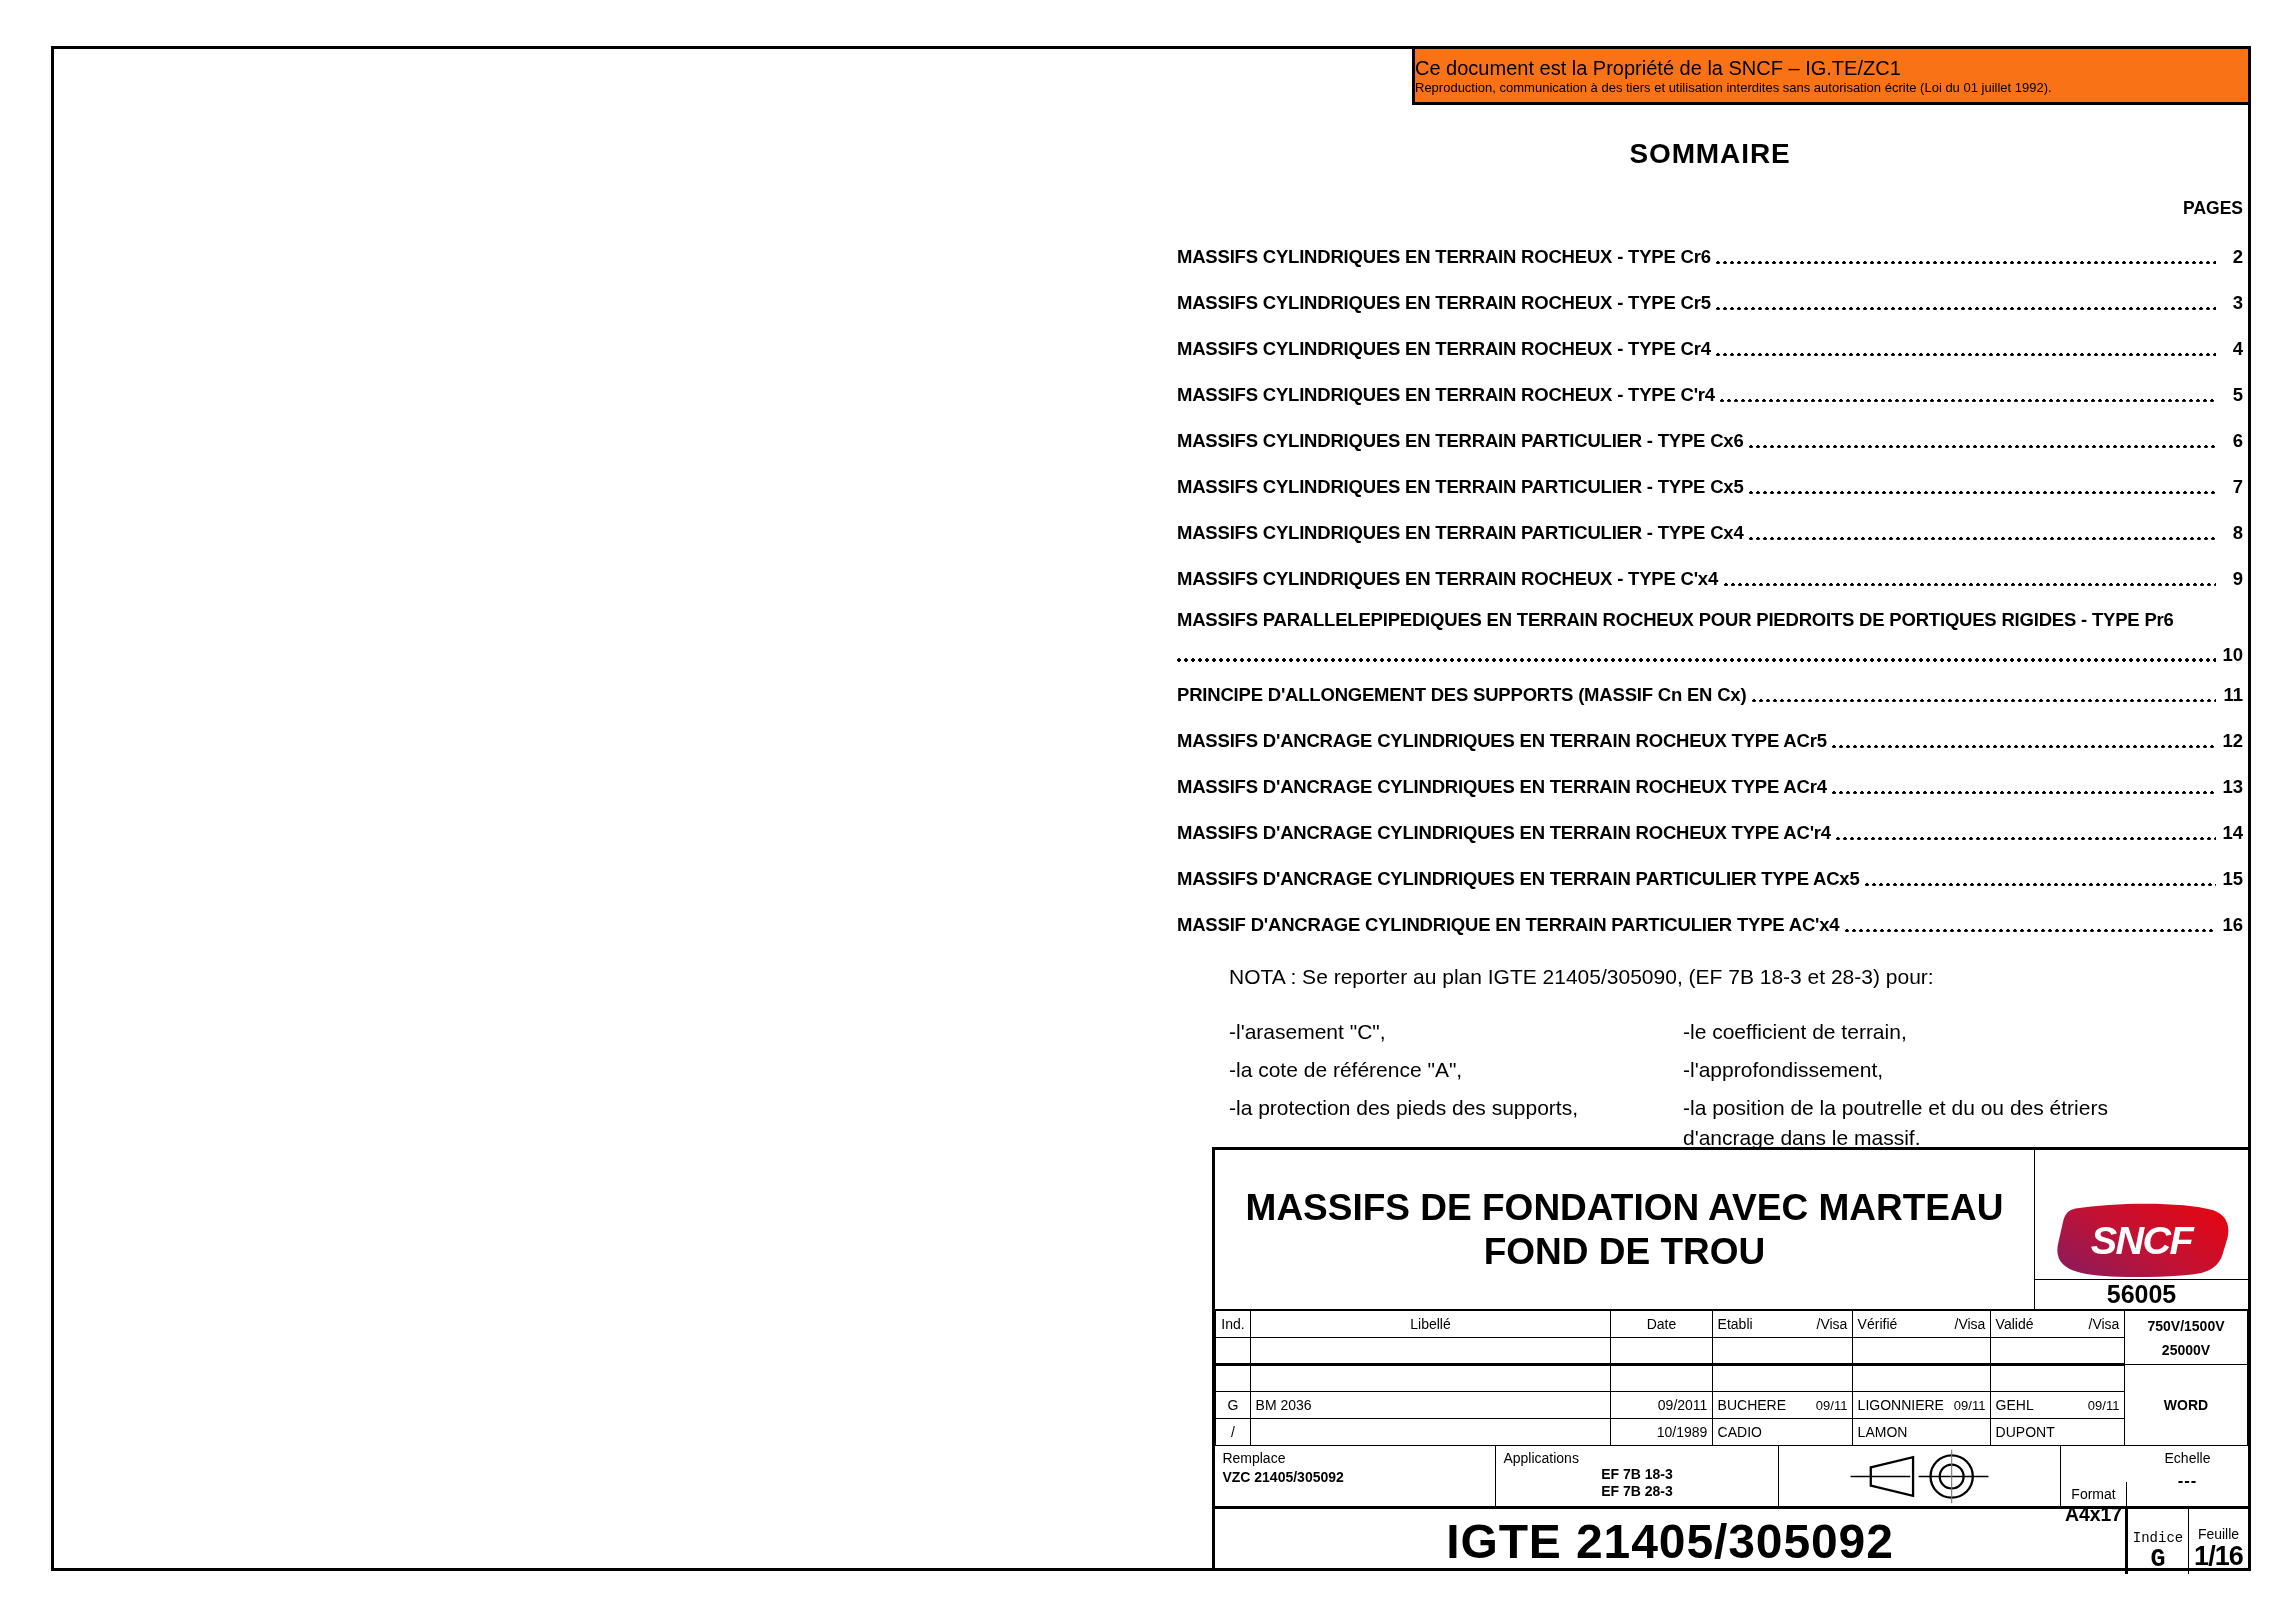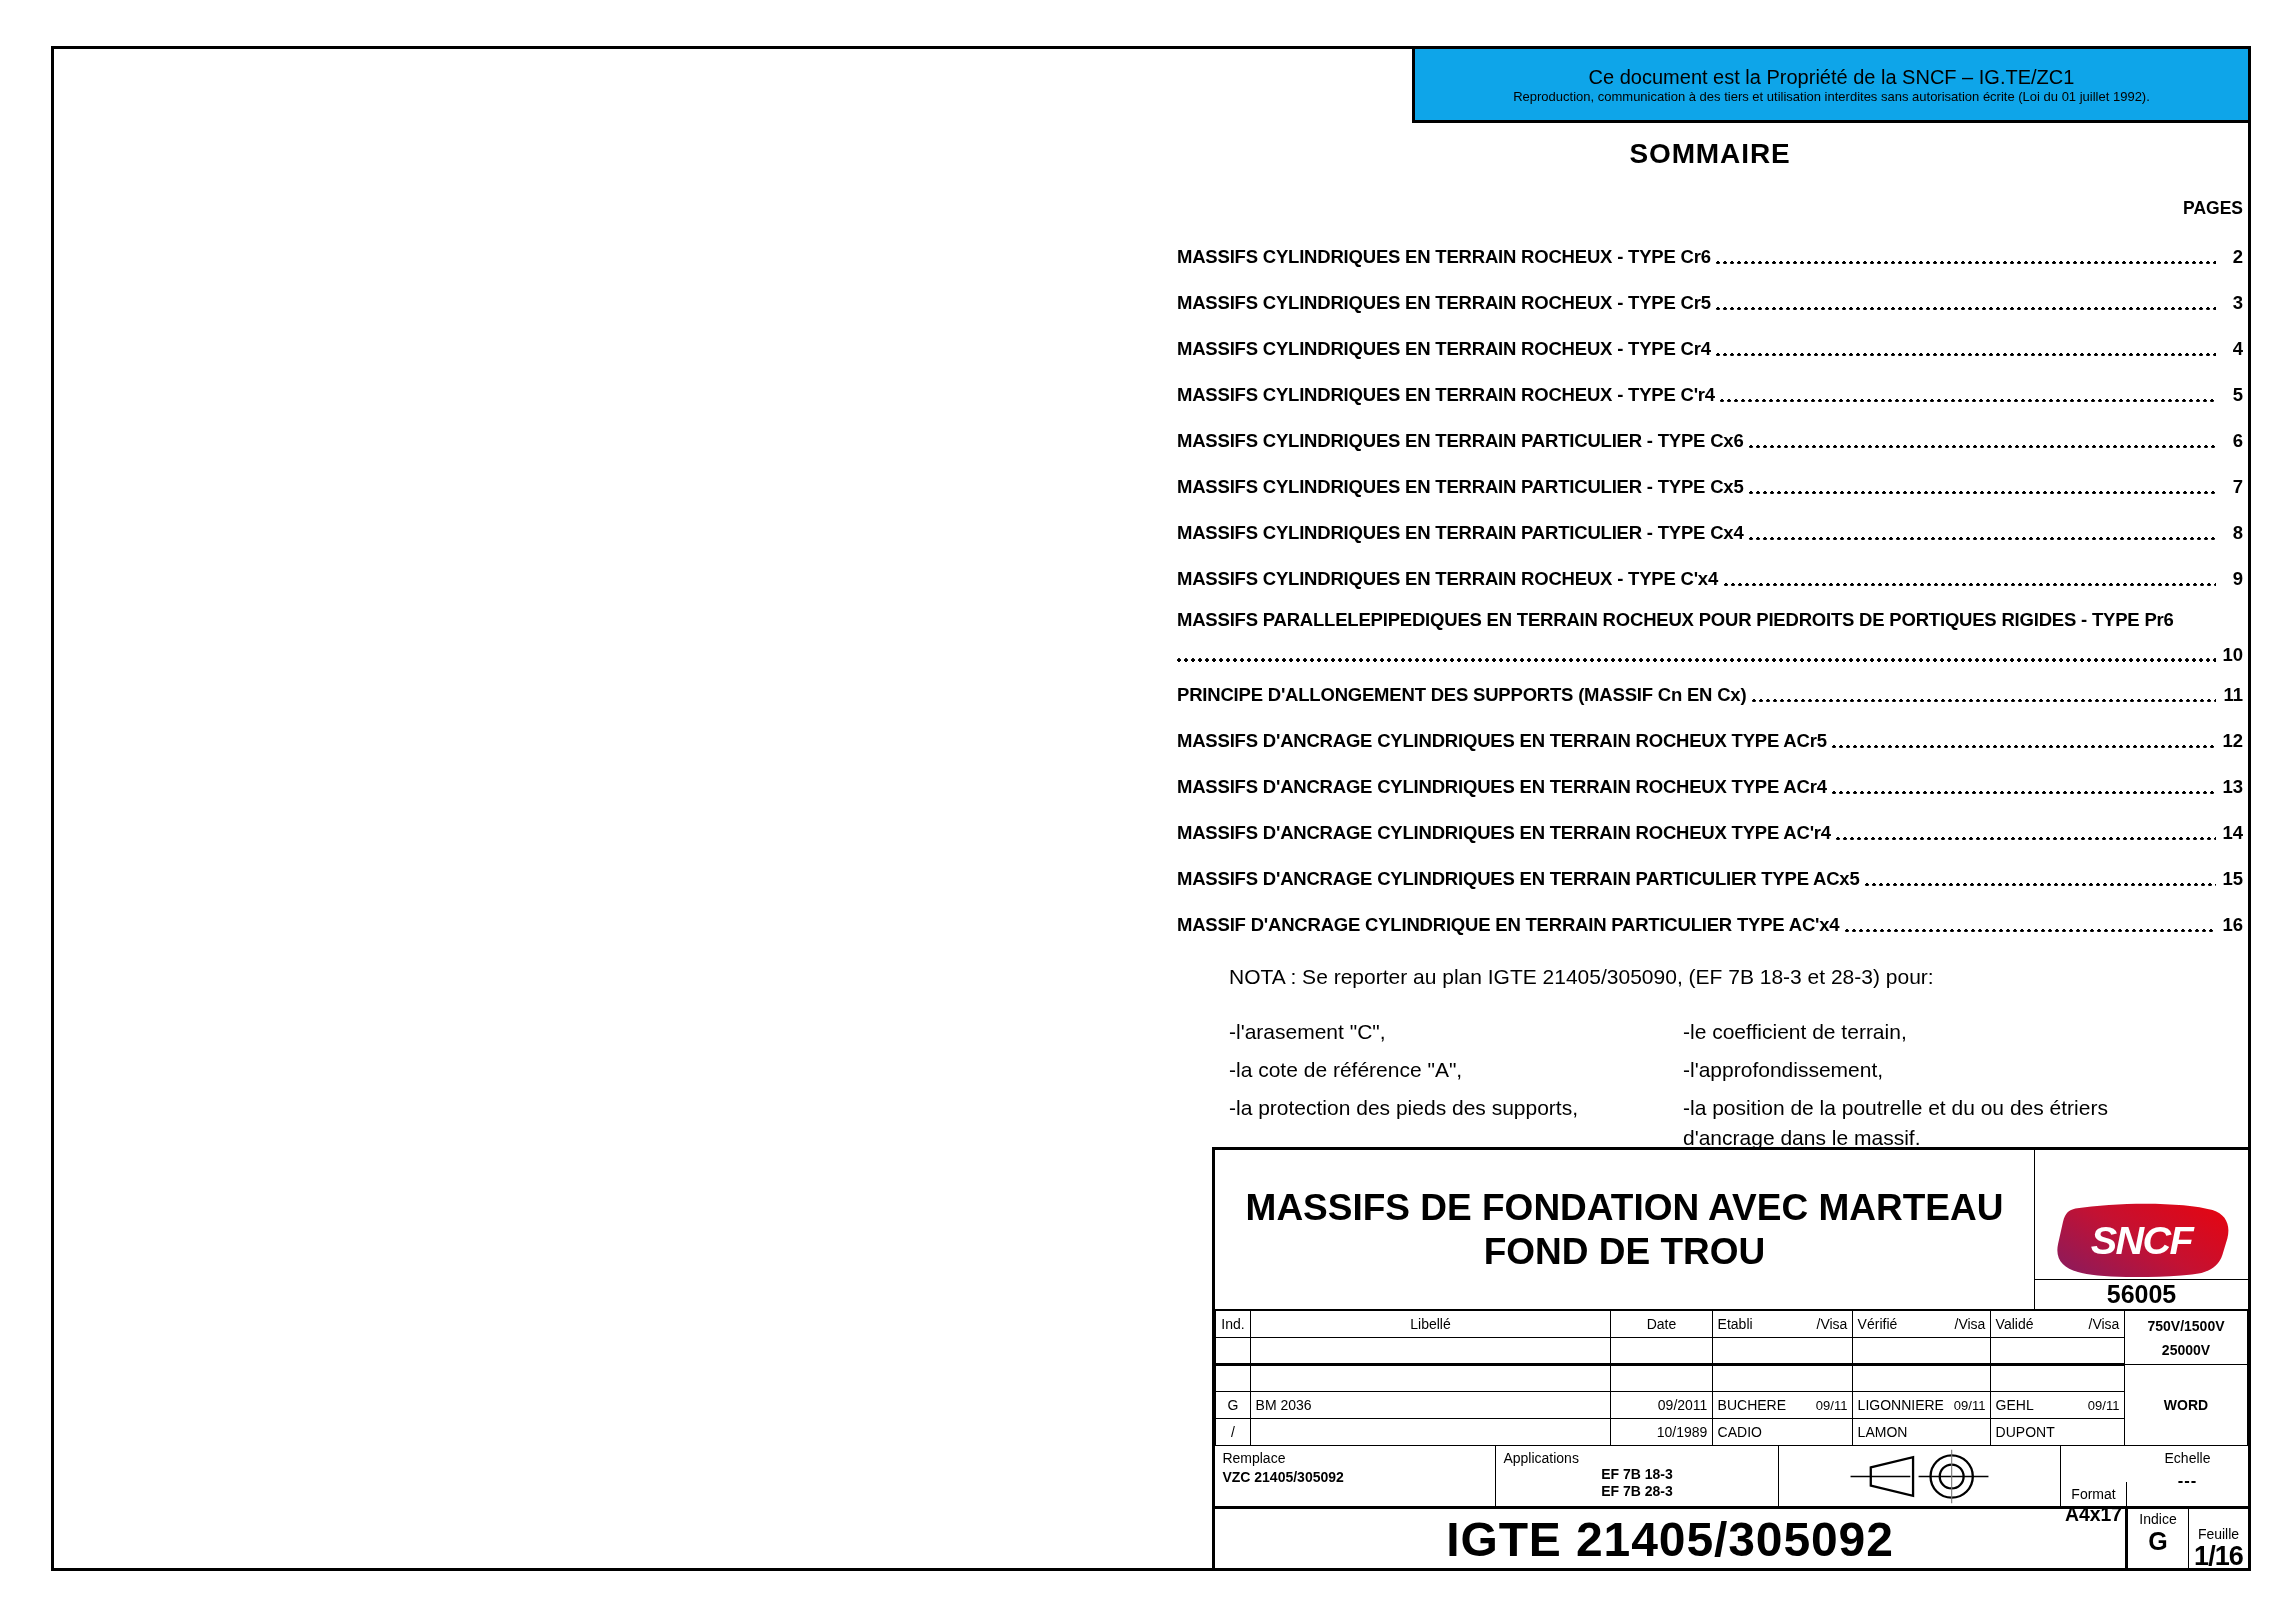--- a/index.html
+++ b/index.html
@@ -5,22 +5,22 @@
   * { margin:0; padding:0; box-sizing:border-box; }
   html,body { width:2291px; height:1620px; background:#fff; color:#000;
     font-family:"Liberation Sans", sans-serif; position:relative; }
 
   .abs { position:absolute; }
 
   
   .page-frame { left:51px; top:46px; width:2200px; height:1525px; border:3.7px solid #000; }
 
   
-  .prop-box { left:1412px; top:46px; width:839px; height:77px; border:3.7px solid #000;
-    background:#0ea5e9; display:flex; flex-direction:column; align-items:center; justify-content:center; }
+  .prop-box { left:1412px; top:46px; width:839px; height:59px; border:3.7px solid #000;
+    background:#f97316; display:flex; flex-direction:column; align-items:flex-start; justify-content:center; }
   .prop-title { font-size:20px; line-height:24px; }
   .prop-sub { font-size:13px; line-height:15.7px; }
 
   
   .sommaire-title { left:1177px; top:138px; width:1066px; text-align:center;
     font-size:28px; font-weight:bold; letter-spacing:0.9px; }
   .pages-label { left:1177px; top:198px; width:1066px; text-align:right;
     font-size:17.5px; font-weight:bold; }
 
   
@@ -87,21 +87,21 @@
   .bold-val { font-size:14px; font-weight:bold; margin-top:3.7px; }
   .apps-vals { text-align:center; }
   .apps-vals div { font-size:14px; font-weight:bold; line-height:17.5px; }
   .format-val { font-size:19.4px; font-weight:bold; margin-top:1.8px; }
   .echelle-val { font-size:16.6px; font-weight:bold; margin-top:5.5px; letter-spacing:0.9px; }
 
   
   .tb-bottom { flex:1; display:flex; }
   .igte-cell { flex:1; border-right:3.7px solid #000; display:flex; align-items:center;
     justify-content:center; font-size:48px; font-weight:bold; letter-spacing:0.9px; }
-  .indice-cell { width:61px; border-right:1.8px solid #000; text-align:center; padding-top:2px; }
+  .indice-cell { width:61px; border-right:1.8px solid #000; text-align:center; padding-top:21px;font-family:Liberation Mono, monospace; }
   .feuille-cell { width:59px; text-align:center; padding-top:17px; }
   .if-label { font-size:14px; }
   .indice-val { font-size:25px; font-weight:bold; line-height:28px; }
   .feuille-val { font-size:27px; font-weight:bold; line-height:28px; letter-spacing:-0.9px; }
 </style>
 </head>
 <body>
 
 <div class="abs page-frame"></div>
 

